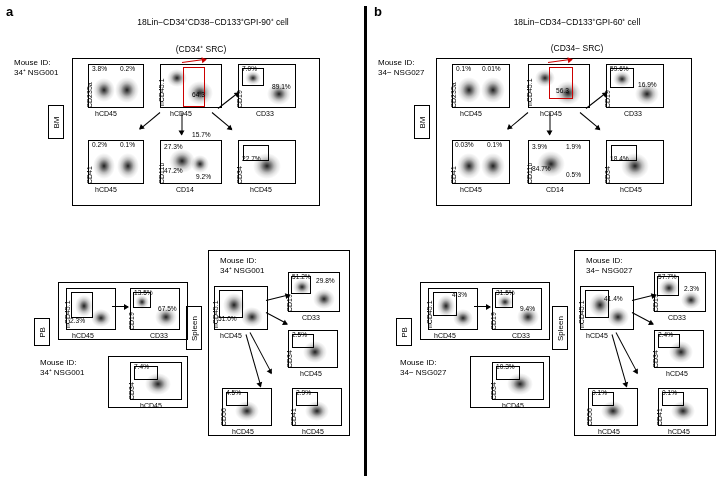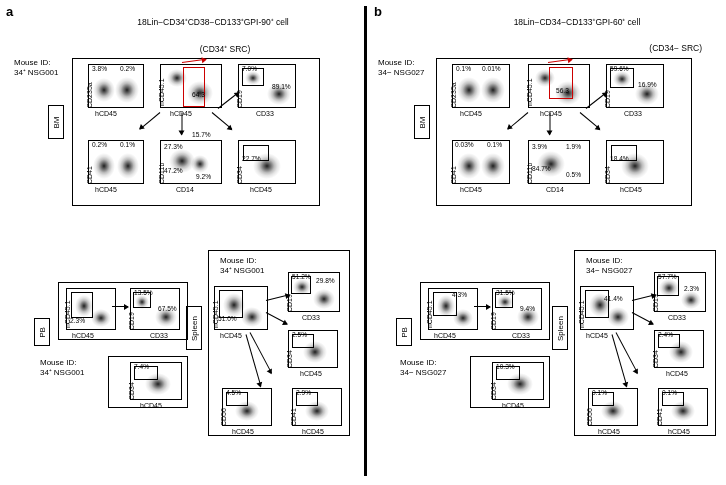--- a/index.html
+++ b/index.html
@@ -107,21 +107,21 @@
     border-bottom:3px solid transparent;
   }
   .arrow.red{ background:#cc0000; }
   .arrow.red:after{ border-left-color:#cc0000; }
 </style>
 </head>
 <body>
 
 <div class="panel-letter" style="left:6px;top:4px;">a</div>
 <div class="ttl" style="left:88px;top:16px;width:250px;">18Lin−CD34⁺CD38−CD133⁺GPI-90⁺ cell</div>
-<div class="sub" style="left:100px;top:43px;width:250px;">(CD34⁺ SRC)</div>
+<div class="sub" style="left:76px;top:43px;width:250px;">(CD34⁺ SRC)</div>
 
 <div class="divider" style="left:364px;top:6px;width:3px;height:470px;"></div>
 
 <div class="grp" style="left:72px;top:58px;width:248px;height:148px;"></div>
 <div class="mouse-id" style="left:14px;top:58px;">
   <div>Mouse ID:</div>
   <div>34⁺ NSG001</div>
 </div>
 <div class="tissue" style="left:48px;top:105px;width:16px;height:34px;">
     <span>BM</span>
@@ -280,21 +280,21 @@
 <div class="axl vert" style="left:290px;top:426px;">CD41</div>
 <div class="axl" style="left:302px;top:428px;">hCD45</div>
 
 <div class="arrow" style="left:266px;top:300px;width:24px;transform:rotate(-14deg);"></div>
 <div class="arrow" style="left:266px;top:312px;width:24px;transform:rotate(28deg);"></div>
 <div class="arrow" style="left:250px;top:332px;width:46px;transform:rotate(62deg);"></div>
 <div class="arrow" style="left:246px;top:334px;width:54px;transform:rotate(74deg);"></div>
 
 <div class="panel-letter" style="left:374px;top:4px;">b</div>
 <div class="ttl" style="left:452px;top:16px;width:250px;">18Lin−CD34−CD133⁺GPI-60⁺ cell</div>
-<div class="sub" style="left:452px;top:43px;width:250px;text-align:right;">(CD34− SRC)</div>
+<div class="sub" style="left:452px;top:43px;width:250px;">(CD34− SRC)</div>
 
 <div class="grp" style="left:436px;top:58px;width:256px;height:148px;"></div>
 <div class="mouse-id" style="left:378px;top:58px;">
   <div>Mouse ID:</div>
   <div>34− NSG027</div>
 </div>
 <div class="tissue" style="left:414px;top:105px;width:16px;height:34px;">
     <span>BM</span>
   </div>
 

